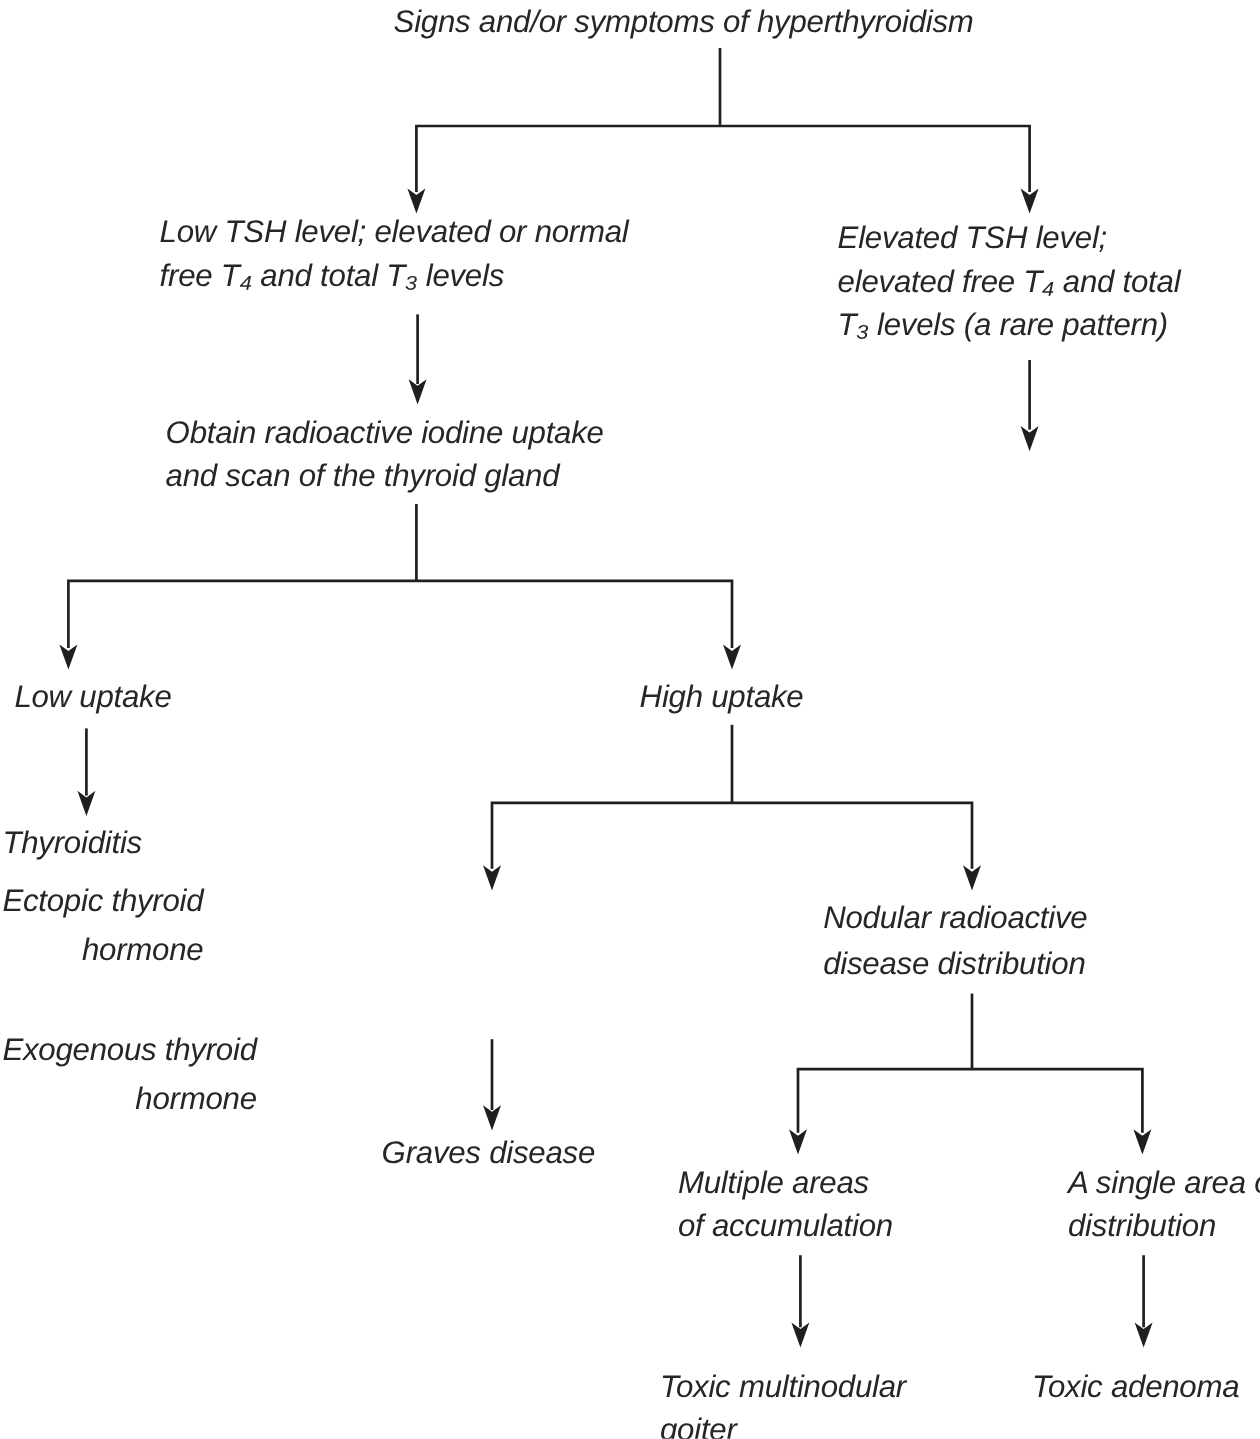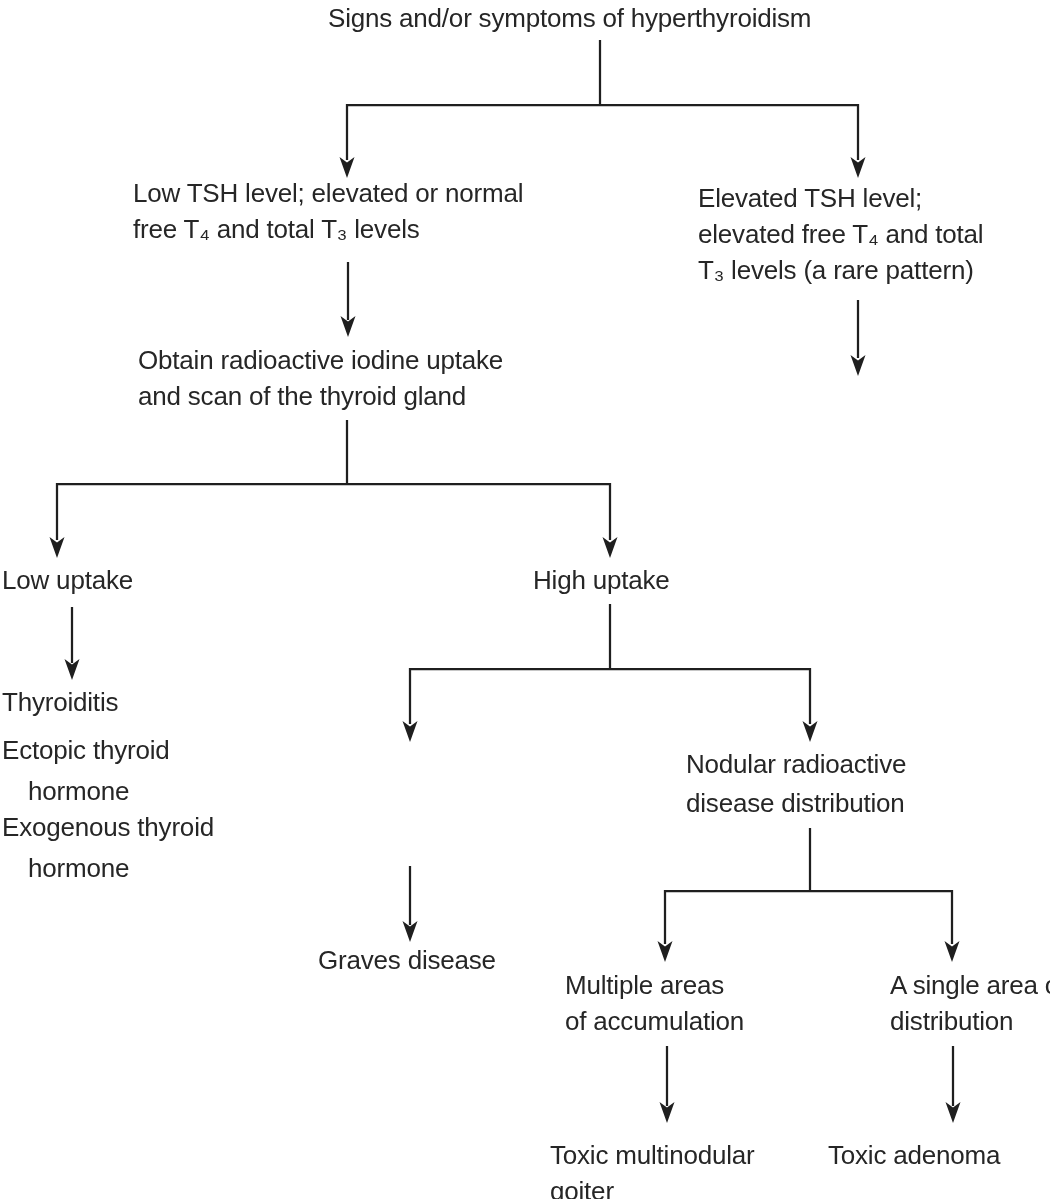--- a/index.html
+++ b/index.html
@@ -4,21 +4,21 @@
 <style>
   html, body { margin: 0; padding: 0; }
   body {
     width: 1050px; height: 1199px;
     background: #ffffff;
     font-family: "Liberation Sans", "DejaVu Sans", sans-serif;
     overflow: hidden;
   }
   .diagram {
     position: relative;
-    width: 1050px; height: 1199px;
+    width: 1050px; height: 1199px; font-style: italic;
   }
   .connectors {
     position: absolute;
     left: 0; top: 0;
     width: 1050px; height: 1199px;
   }
   .connectors path.line {
     stroke: var(--line, #1f1f1f);
     stroke-width: 2.25;
     fill: none;
@@ -31,21 +31,21 @@
     position: absolute;
     font-size: 26px;
     line-height: 36px;
     color: var(--text, #262626);
     white-space: nowrap;
     letter-spacing: -0.2px;
   }
   .node.lh39 { line-height: 39px; }
   .node.lh41 { line-height: 41px; }
   .tl { display: block; }
-  .tl.indent { padding-left: 26px; }
+  .tl.indent { padding-left: 26px; text-align: right; }
 </style>
 </head>
 <body style="--text: #262626; --line: #1f1f1f; background: rgb(255, 255, 255);">
 
 <div class="diagram">
 
   <svg class="connectors" viewBox="0 0 1050 1199" xmlns="http://www.w3.org/2000/svg">
 
     <path class="line" d="M600,40 V104"></path>
 
@@ -101,38 +101,38 @@
     <span class="tl">and scan of the thyroid gland</span>
   </div>
 
   <div class="node" style="left:698px;top:180px">
     <span class="tl">Elevated TSH level;</span>
     <span class="tl">elevated free T₄ and total</span>
     <span class="tl">T₃ levels (a rare pattern)</span>
   </div>
 
 
-  <div class="node" style="left:2px;top:562px">
+  <div class="node" style="left:12px;top:562px">
     <span class="tl">Low uptake</span>
   </div>
 
   <div class="node" style="left:533px;top:562px">
     <span class="tl">High uptake</span>
   </div>
 
   <div class="node" style="left:2px;top:684px">
     <span class="tl">Thyroiditis</span>
   </div>
 
   <div class="node lh41" style="left:2px;top:730px">
     <span class="tl">Ectopic thyroid</span>
     <span class="tl indent">hormone</span>
   </div>
 
-  <div class="node lh41" style="left:2px;top:807px">
+  <div class="node lh41" style="left:2px;top:854px">
     <span class="tl">Exogenous thyroid</span>
     <span class="tl indent">hormone</span>
   </div>
 
 
   <div class="node lh39" style="left:686px;top:745px">
     <span class="tl">Nodular radioactive</span>
     <span class="tl">disease distribution</span>
   </div>
 
@@ -148,17 +148,17 @@
   <div class="node" style="left:890px;top:967px">
     <span class="tl">A single area of</span>
     <span class="tl">distribution</span>
   </div>
 
   <div class="node" style="left:550px;top:1137px">
     <span class="tl">Toxic multinodular</span>
     <span class="tl">goiter</span>
   </div>
 
-  <div class="node" style="left:828px;top:1137px">
+  <div class="node" style="left:860px;top:1137px">
     <span class="tl">Toxic adenoma</span>
   </div>
 
 </div>
 
 </body></html>

